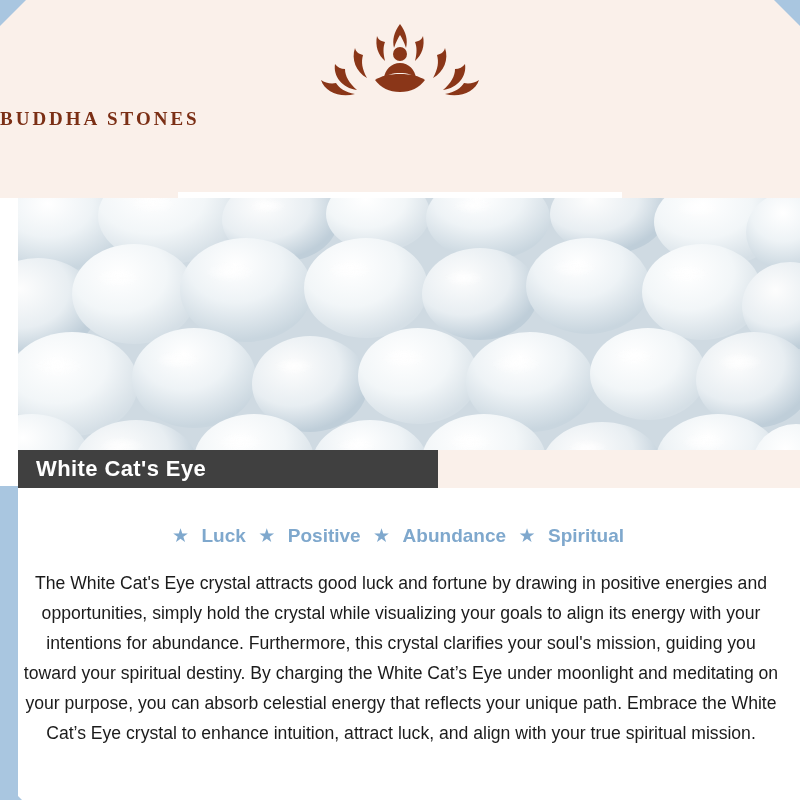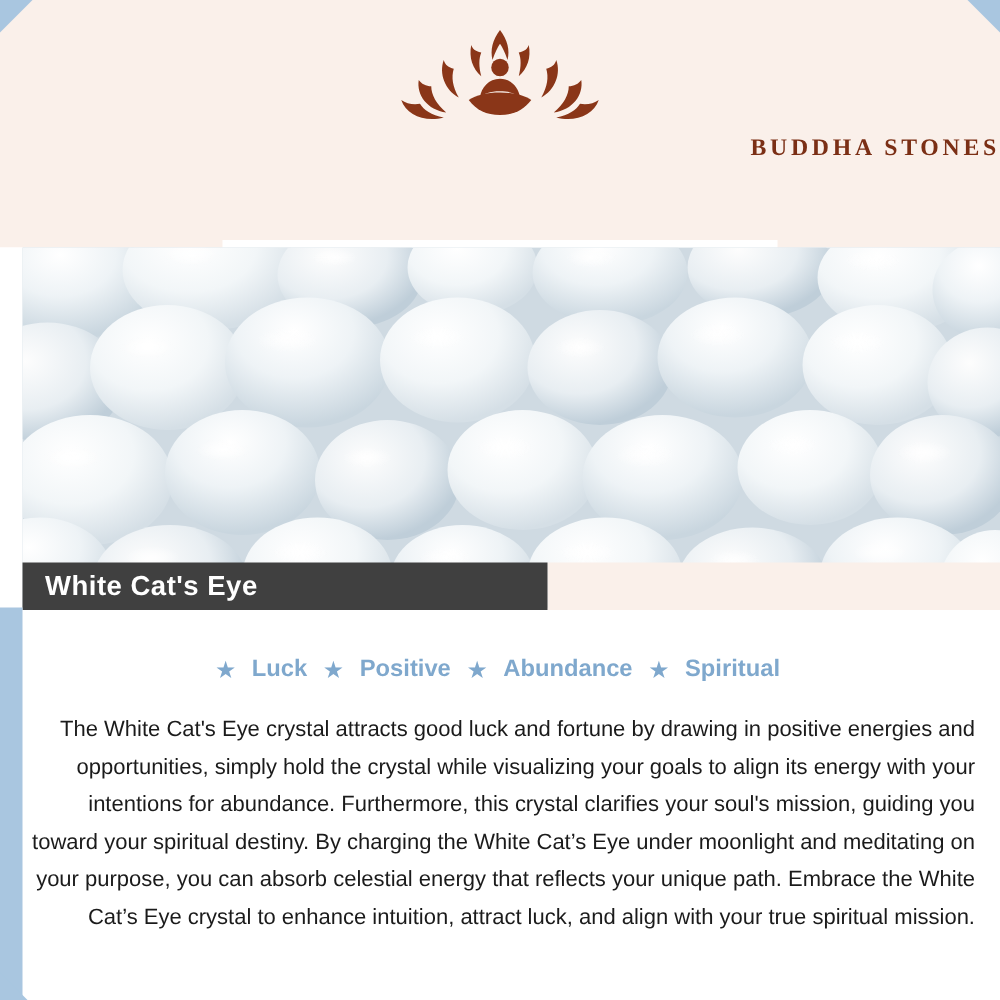--- a/index.html
+++ b/index.html
@@ -42,21 +42,21 @@
     width: 0; height: 0;
     border-right: 26px solid #a9c6e0;
     border-bottom: 26px solid transparent;
   }
 
   
   .logo-wrap {
     position: absolute;
     left: 0; top: 18px;
     width: 800px;
-    text-align: right;
+    text-align: left;
   }
   .logo-mark {
     display: block;
     margin: 0 auto;
     width: 170px;
     height: 86px;
   }
   .brand-name {
     display: block;
     margin-top: 4px;
@@ -172,21 +172,21 @@
 
   
   .body-text {
     position: absolute;
     left: 22px;
     top: 568px;
     width: 758px;
     font-size: 17.6px;
     line-height: 30px;
     color: #1b1b1b;
-    text-align: right;
+    text-align: center;
   }
 
   
   .corner-bl {
     position: absolute;
     left: 0; bottom: 0;
     width: 0; height: 0;
     border-left: 22px solid #a9c6e0;
     border-top: 22px solid transparent;
   }

